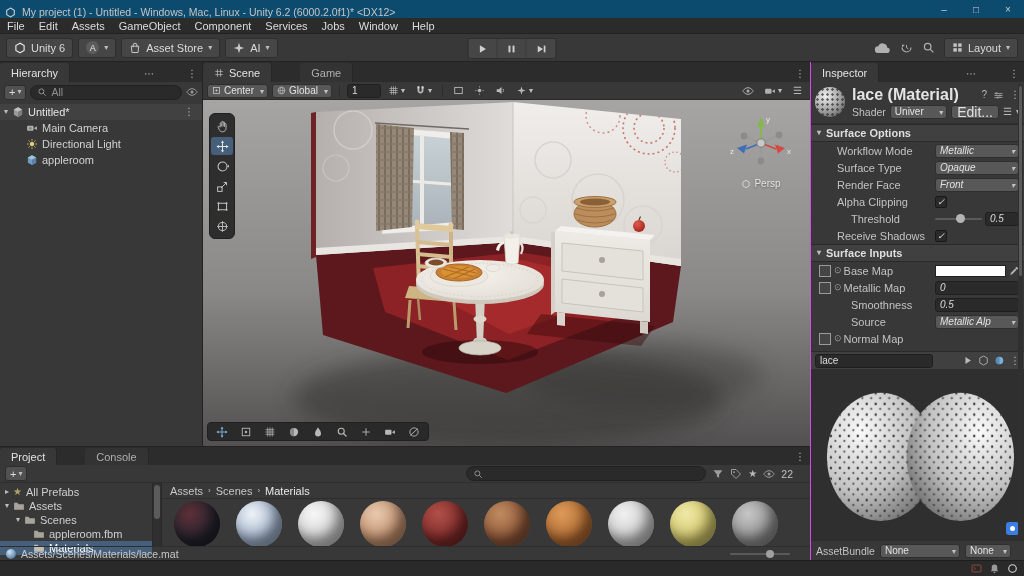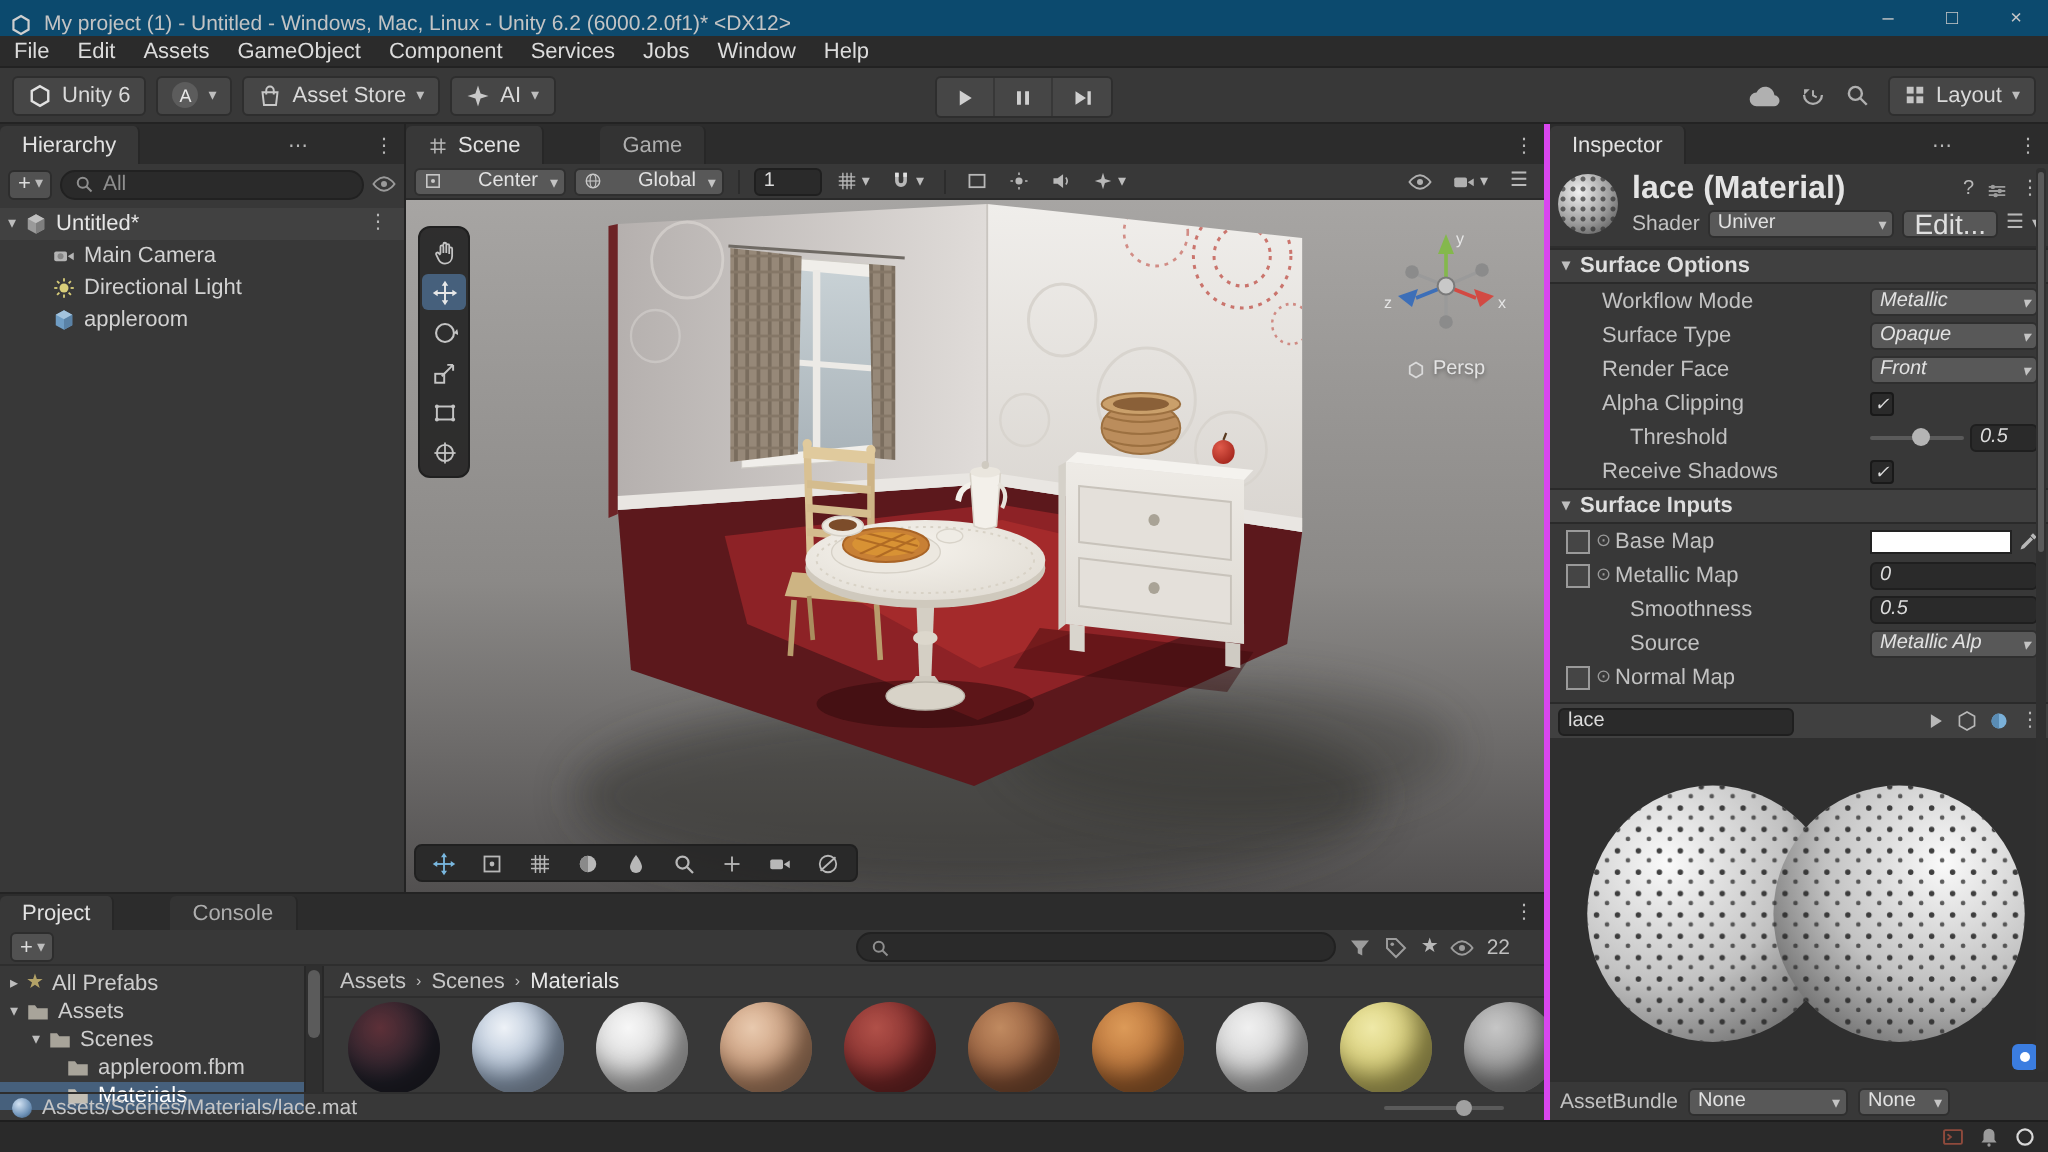--- a/index.html
+++ b/index.html
@@ -47,21 +47,21 @@
   .mini-btn{height:15px;background:#515151;border:1px solid #2d2d2d;border-radius:3px;display:flex;align-items:center;gap:2px;padding:0 4px;color:#ddd;font-size:11px;}
   .search-field{height:15px;background:#2a2a2a;border:1px solid #212121;border-radius:8px;display:flex;align-items:center;gap:4px;padding:0 6px;flex:1;color:#8f8f8f;font-size:10.5px;}
   .htree{flex:1;padding-top:2px;}
   .hrow{height:16px;display:flex;align-items:center;gap:4px;font-size:11px;color:#d2d2d2;padding-left:26px;}
   .hrow.scene-row{background:#414141;padding-left:4px;color:#e6e6e6;}
   .hrow .kb{margin-left:auto;margin-right:8px;}
 
   
   .scene{flex:1;}
   .stoolbar{height:18px;background:#383838;border-bottom:1px solid #2a2a2a;display:flex;align-items:center;gap:4px;padding:0 4px;flex:none;}
-  .dd{position:relative;background:#585858;border:1px solid #2f2f2f;border-radius:3px;height:14px;font-size:10px;color:#e2e2e2;display:flex;align-items:center;gap:18px;padding:0 13px 0 4px;white-space:nowrap;}
+  .dd{position:relative;background:#585858;border:1px solid #2f2f2f;border-radius:3px;height:14px;font-size:10px;color:#e2e2e2;display:flex;align-items:center;gap:3px;padding:0 13px 0 4px;white-space:nowrap;}
   .dd::after{content:"▾";position:absolute;right:3px;top:2px;font-size:8px;color:#c4c4c4;}
   .field{background:#2a2a2a;border:1px solid #1f1f1f;border-radius:3px;height:14px;display:flex;align-items:center;padding:0 4px;color:#dcdcdc;font-size:10px;}
   .sep{width:1px;height:12px;background:#2c2c2c;margin:0 3px;}
   .sbtn{height:14px;display:flex;align-items:center;gap:2px;padding:0 3px;border-radius:3px;}
   .viewport{position:relative;flex:1;overflow:hidden;background:#8a8a8a;}
   .viewport > svg.scenebg{position:absolute;inset:0;width:100%;height:100%;}
   .toolstrip{position:absolute;left:6px;top:13px;width:26px;background:rgba(40,40,40,.95);border:1px solid #202020;border-radius:6px;padding:3px 0;display:flex;flex-direction:column;align-items:center;gap:2px;}
   .tool{width:22px;height:18px;display:flex;align-items:center;justify-content:center;border-radius:3px;}
   .tool.active{background:#46607c;}
   .vbar{position:absolute;left:4px;bottom:5px;height:19px;background:rgba(40,40,40,.95);border:1px solid #202020;border-radius:4px;display:flex;align-items:center;padding:0 3px;gap:2px;}
@@ -84,21 +84,21 @@
   .pcontent{flex:1;display:flex;flex-direction:column;border-left:1px solid #282828;min-width:0;}
   .breadcrumb{height:16px;display:flex;align-items:center;gap:5px;padding:0 8px;font-size:11px;color:#c6c6c6;border-bottom:1px solid #2e2e2e;flex:none;}
   .materials-grid{flex:1;display:flex;gap:16px;padding:2px 0 0 12px;overflow:hidden;align-items:flex-start;}
   .mat-thumb{width:46px;height:46px;border-radius:50%;flex:none;box-shadow:inset -7px -9px 12px rgba(0,0,0,.45);}
   .pfooter{height:14px;border-top:1px solid #2e2e2e;display:flex;align-items:center;gap:5px;padding:0 6px;font-size:10.5px;color:#c6c6c6;flex:none;}
   .mat-dot{width:10px;height:10px;border-radius:50%;background:radial-gradient(circle at 35% 30%,#d2e2f2,#6f93b8 60%,#3a5878 95%);flex:none;}
   .zoom-slider{margin-left:auto;width:60px;height:2px;background:#5a5a5a;border-radius:1px;position:relative;margin-right:14px;}
   .zs-thumb{position:absolute;left:36px;top:-3px;width:8px;height:8px;border-radius:50%;background:#a0a0a0;}
 
   
-  .inspector{width:252px;flex:none;border-left:3px solid #d946ef;position:relative;}
+  .inspector{width:214px;flex:none;border-left:1px solid #d946ef;position:relative;}
   .mat-header{display:flex;gap:7px;padding:5px 4px 3px 4px;flex:none;border-bottom:1px solid #2e2e2e;}
   .mat-thumb-lg{width:30px;height:30px;border-radius:50%;flex:none;
     background-image:radial-gradient(rgba(40,40,40,.65) 1px,transparent 1.5px),radial-gradient(circle at 35% 30%,#f0f0f0,#9c9c9c 55%,#4f4f4f 95%);
     background-size:5px 5px,100% 100%;}
   .mat-head-rows{flex:1;min-width:0;}
   .mat-name-row{height:16px;display:flex;align-items:center;gap:6px;}
   .mat-name{font-size:16px;color:#e4e4e4;font-weight:bold;flex:1;white-space:nowrap;overflow:hidden;}
   .shader-row{height:17px;display:flex;align-items:center;gap:4px;font-size:10.5px;color:#c2c2c2;}
   .btn{height:14px;background:#585858;border:1px solid #2f2f2f;border-radius:3px;display:flex;align-items:center;padding:0 5px;font-size:14px;color:#e0e0e0;}
   .sect{height:18px;display:flex;align-items:center;gap:5px;padding-left:6px;background:#404040;border-top:1px solid #2a2a2a;border-bottom:1px solid #2a2a2a;font-weight:bold;color:#dedede;font-size:11px;flex:none;}

